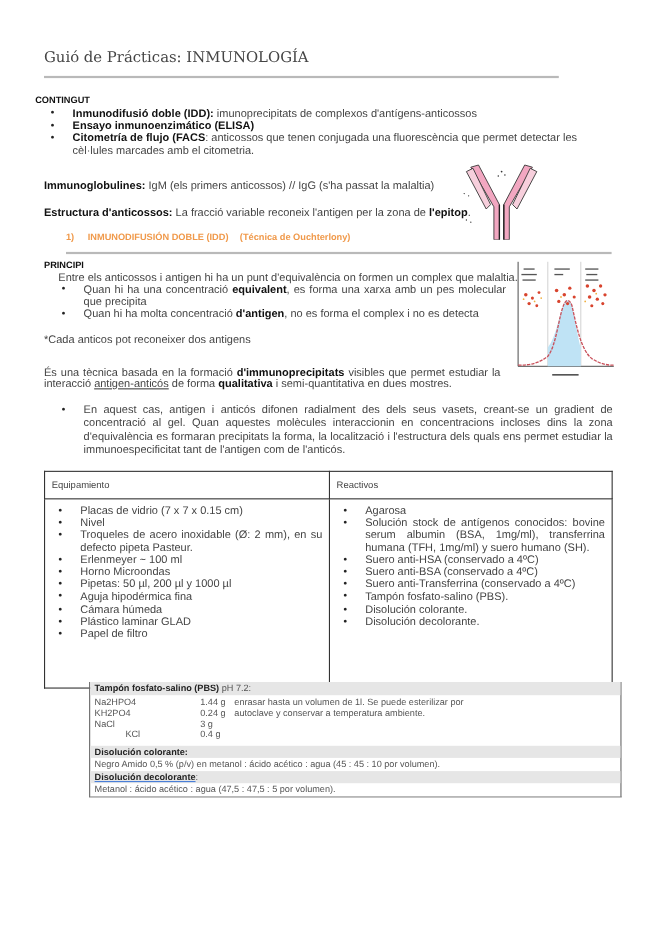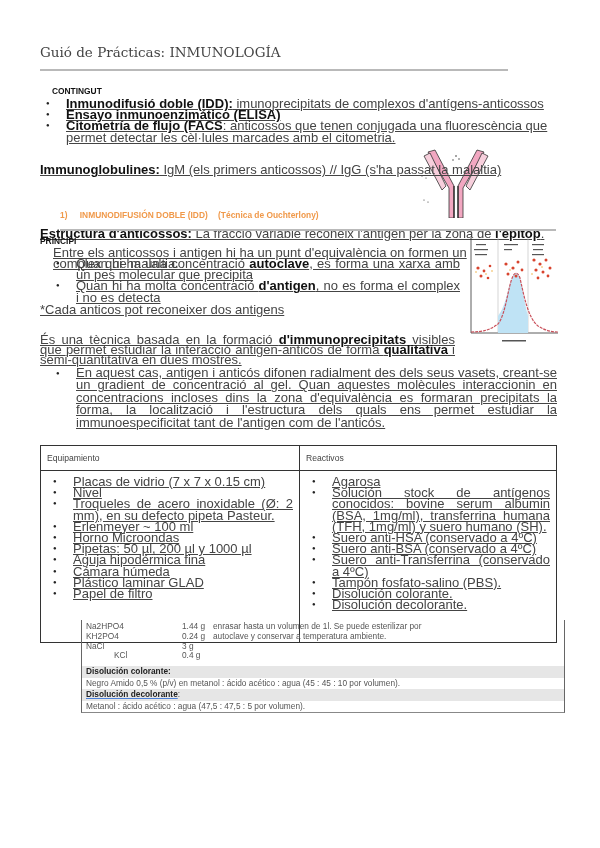--- a/index.html
+++ b/index.html
@@ -1,47 +1,47 @@
 <!DOCTYPE html>
 <html><head>
 <meta charset="utf-8">
 <style>
   html, body { margin:0; padding:0; background:#ffffff; }
   body { width:600px; height:848px; position:relative; overflow:hidden;
          font-family:"Liberation Sans", sans-serif; color:#333; }
   .abs { position:absolute; }
   .title { left:40px; top:44px; font-family:"DejaVu Serif", serif; font-size:13.5px; color:#444; }
   .hr { background:#b9b9b9; height:1.5px; }
-  .sm { font-size:13px; line-height:11.2px; color:#444;text-decoration:underline; }
+  .sm { font-size:10px; line-height:11.2px; color:#444; }
   .sm b { color:#111; font-weight:bold; }
   .hd { font-size:8.4px; font-weight:bold; color:#111; }
   ul.dots { list-style:none; margin:0; padding:0; }
   ul.dots li { position:relative; padding-left:26px; }
   ul.dots li::before { content:"\25CF"; position:absolute; left:6px; top:0; font-size:6px; color:#222; }
   .orange { color:#f0994a; font-weight:bold; font-size:8.4px; }
   .justify { text-align:justify; }
-  table.eq { border-collapse:collapse; position:absolute; left:40px; top:445px; width:517px; }
+  table.eq { border-collapse:collapse; position:absolute; left:40px; top:428px; width:517px; }
   table.eq td, table.eq th { border:1.3px solid #333; vertical-align:top; font-weight:normal; text-align:left; }
   table.eq th { height:24px; padding:0 6px; font-size:8.6px; color:#444; vertical-align:middle; }
   table.eq td { padding:5px 6px 6px 6px; height:160px; }
   .pbs { position:absolute; left:81px; top:620px; width:482px; border-left:1.5px solid #666; border-right:1.5px solid #666; border-bottom:1.5px solid #888; font-size:8.3px; color:#555; }
   .pbs .row { height:11.5px; line-height:11.5px; padding-left:4px; white-space:nowrap; }
   .pbs .gray { background:#e6e6e6; }
   .pbs .gray b { color:#222; }
   .pbs .grid { position:relative; height:34px; }
   .u { text-decoration:underline; }
   .u-red { text-decoration:underline wavy #d33; }
 </style>
 </head>
 <body>
 
 <div class="abs title">Guió de Prácticas: INMUNOLOGÍA</div>
 <div class="abs hr" style="left:40px; top:69px; width:468px;"></div>
 
-<div class="abs hd" style="left:52px; top:86px;">CONTINGUT</div>
+<div class="abs hd" style="left:32px; top:86px;">CONTINGUT</div>
 <ul class="abs dots sm" style="left:40px; top:98px; width:520px;">
   <li><b>Inmunodifusió doble (IDD):</b><span> imunoprecipitats de complexos d'antígens-anticossos</span></li>
   <li><b>Ensayo inmunoenzimático (ELISA)</b><span></span></li>
   <li><b>Citometría de flujo (FACS</b><span>: anticossos que tenen conjugada una fluorescència que permet detectar les cèl·lules marcades amb el citometria.</span></li>
 </ul>
 
 <svg class="abs" style="left:418px; top:148px;" width="76" height="70" viewBox="0 0 76 70">
   <g stroke="#333" stroke-width="0.8">
     <polygon points="10,4 17,2 36,38 36,70 31,70 31,40" fill="#f2a7c1"></polygon>
     <polygon points="66,4 59,2 40,38 40,70 45,70 45,40" fill="#f2a7c1"></polygon>
@@ -57,35 +57,35 @@
     <circle cx="4" cy="28" r="0.6"></circle>
       <circle cx="8" cy="30" r="0.6"></circle>
     <circle cx="6" cy="52" r="0.6"></circle>
       <circle cx="10" cy="54" r="0.6"></circle>
   </g>
 </svg>
 
 <div class="abs sm" style="left:40px; top:164px;">
   <b>Immunoglobulines:</b><span> IgM (els primers anticossos) // IgG (s'ha passat la malaltia)</span>
 </div>
-<div class="abs sm" style="left:40px; top:188px;margin-top:40px;">
+<div class="abs sm" style="left:40px; top:188px;">
   <b>Estructura d'anticossos:</b><span> La fracció variable reconeix l'antigen per la zona de </span><b>l'epitop</b><span>.</span>
 </div>
 
 <div class="abs orange" style="left:60px; top:210px;">
   <span>1)</span>
   <span style="margin-left:10px;">INMUNODIFUSIÓN DOBLE (IDD)</span>
   <span style="margin-left:8px;">(Técnica de Ouchterlony)</span>
 </div>
 <div class="abs hr" style="left:60px; top:229px; width:496px;"></div>
 
 <div class="abs hd" style="left:40px; top:236px;">PRINCIPI</div>
 <div class="abs sm" style="left:53px; top:247px; width:420px;">Entre els anticossos i antigen hi ha un punt d'equivalència on formen un complex que malaltia.</div>
 <ul class="abs dots sm justify" style="left:50px; top:258px; width:410px;">
-  <li><span>Quan hi ha una concentració </span><b>autoclave</b><span>, es forma una xarxa amb un pes molecular que precipita</span></li>
+  <li><span>Quan hi ha una concentració </span><b>equivalent</b><span>, es forma una xarxa amb un pes molecular que precipita</span></li>
   <li><span>Quan hi ha molta concentració </span><b>d'antigen</b><span>, no es forma el complex i no es detecta</span></li>
 </ul>
 <div class="abs sm" style="left:40px; top:304px;">*Cada anticos pot reconeixer dos antigens</div>
 
 <svg class="abs" style="left:468px; top:236px;" width="92" height="110" viewBox="0 0 92 110">
   <line x1="3" y1="2" x2="3" y2="97" stroke="#333" stroke-width="0.8"></line>
   <line x1="3" y1="97" x2="90" y2="97" stroke="#333" stroke-width="0.8"></line>
   <line x1="30" y1="2" x2="30" y2="97" stroke="#bbb" stroke-width="0.6"></line>
   <line x1="60" y1="2" x2="60" y2="97" stroke="#bbb" stroke-width="0.6"></line>
   <path d="M30,97 L30,80 C38,70 40,50 45,40 C47,36 50,36 52,42 C55,55 58,74 60,80 L60,97 Z" fill="#bfe3f5"></path>
@@ -170,20 +170,23 @@
         <li>Tampón fosfato-salino (PBS).</li>
         <li>Disolución colorante.</li>
         <li>Disolución decolorante.</li>
       </ul>
     </td>
   </tr>
 </tbody>
   </table>
 
 <div class="pbs">
+  <div class="row gray">
+    <b>Tampón fosfato-salino (PBS)</b><span> pH 7.2:</span>
+  </div>
   <div class="grid" style="height:46px;">
     <div class="abs" style="left:4px; top:1px; line-height:10px;">
       <div>Na2HPO4</div>
       <div>KH2PO4</div>
       <div>NaCl</div>
       <div style="margin-top:-1px;padding-left:28px;">KCl</div>
     </div>
     <div class="abs" style="left:100px; top:1px; line-height:10px;">
       <div>1.44 g</div>
       <div>0.24 g</div>

